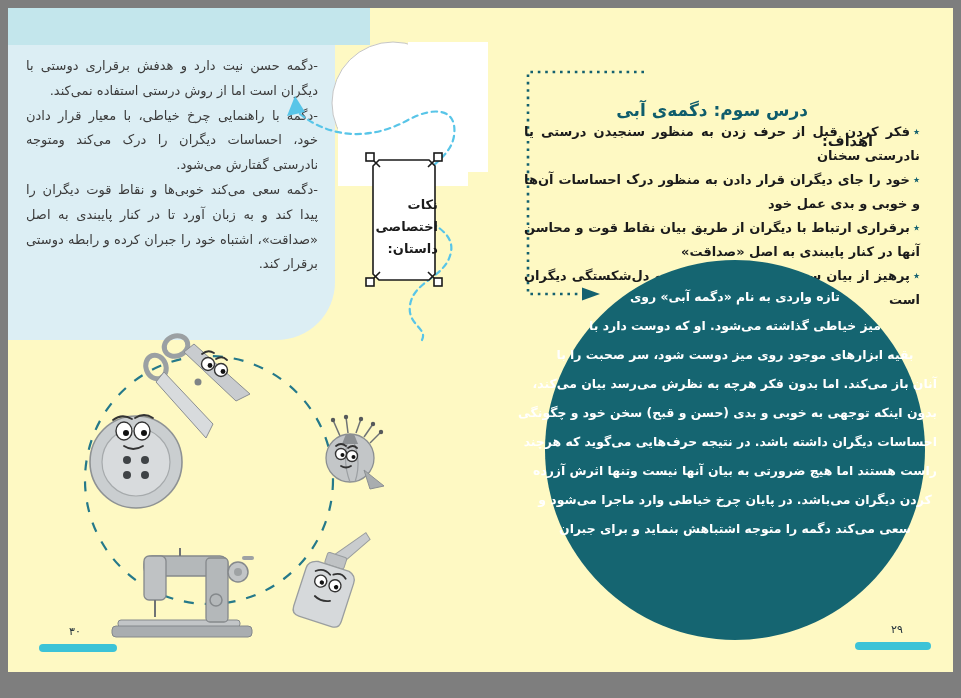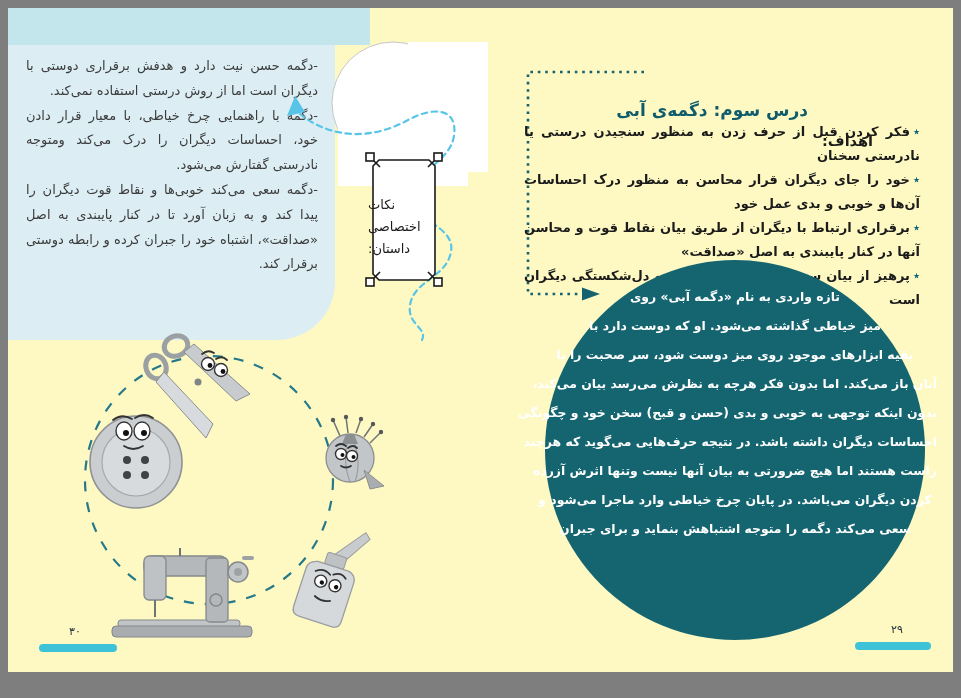--- a/index.html
+++ b/index.html
@@ -22,22 +22,22 @@
     left:0;top:0;width:362px;height:37px;background:#C3E6EC;
   }
   .notes-text{
     left:18px;top:46px;width:292px;
     direction:rtl;text-align:justify;
     font-size:13px;line-height:24.8px;color:#3c3c3c;
   }
   .notes-text p{margin:0;}
   .tag-label{
     left:360px;top:186px;width:70px;
-    direction:rtl;text-align:left;
-    font-size:13px;font-weight:normal;color:#1b1b1b;line-height:22px;
+    direction:rtl;text-align:right;
+    font-size:13px;font-weight:bold;color:#1b1b1b;line-height:22px;
   }
   
   .lesson-title{
     right:145px;top:48px;
     direction:rtl;font-size:17px;font-weight:bold;color:#0F5D6C;margin-top:44px;
   }
   .objectives-heading{
     right:80px;top:86px;
     direction:rtl;font-size:14.5px;font-weight:bold;color:#1b1b1b;margin-top:39px;
   }
@@ -215,21 +215,21 @@
     <div>اختصاصی</div>
     <div>داستان:</div>
   </div>
 
   <div class="abs lesson-title" dir="rtl">درس سوم: دگمه‌ی آبی</div>
 
   <div class="abs objectives-heading" dir="rtl">اهداف:</div>
 
   <div class="abs objectives" dir="rtl">
     <p><span class="star">٭</span><span>فکر کردن قبل از حرف زدن به منظور سنجیدن درستی یا نادرستی سخنان</span></p>
-    <p><span class="star">٭</span><span>خود را جای دیگران قرار محاسن به منظور درک احساسات آن‌ها و خوبی و بدی عمل خود</span></p>
+    <p><span class="star">٭</span><span>خود را جای دیگران قرار دادن به منظور درک احساسات آن‌ها و خوبی و بدی عمل خود</span></p>
     <p><span class="star">٭</span><span>برقراری ارتباط با دیگران از طریق بیان نقاط قوت و محاسن آنها در کنار پایبندی به اصل «صداقت»</span></p>
     <p><span class="star">٭</span><span>پرهیز از بیان سخنانی که باعث رنجش و دل‌شکستگی دیگران است</span></p>
   </div>
 
   <div class="abs summary-circle">
     <div class="summary-inner" dir="rtl">
       <div class="summary-line">تازه واردی به نام «دگمه آبی» روی</div>
       <div class="summary-line">میز خیاطی گذاشته می‌شود. او که دوست دارد با</div>
       <div class="summary-line">بقیه ابزارهای موجود روی میز دوست شود، سر صحبت را با</div>
       <div class="summary-line">آنان باز می‌کند. اما بدون فکر هرچه به نظرش می‌رسد بیان می‌کند،</div>

